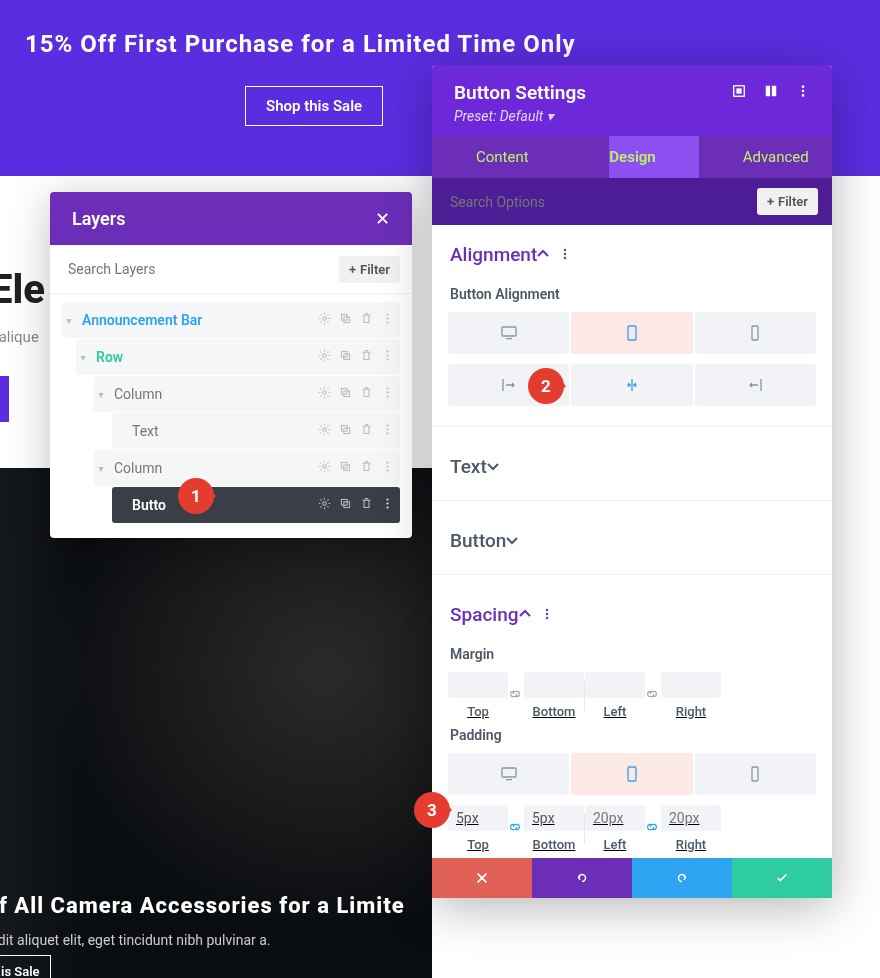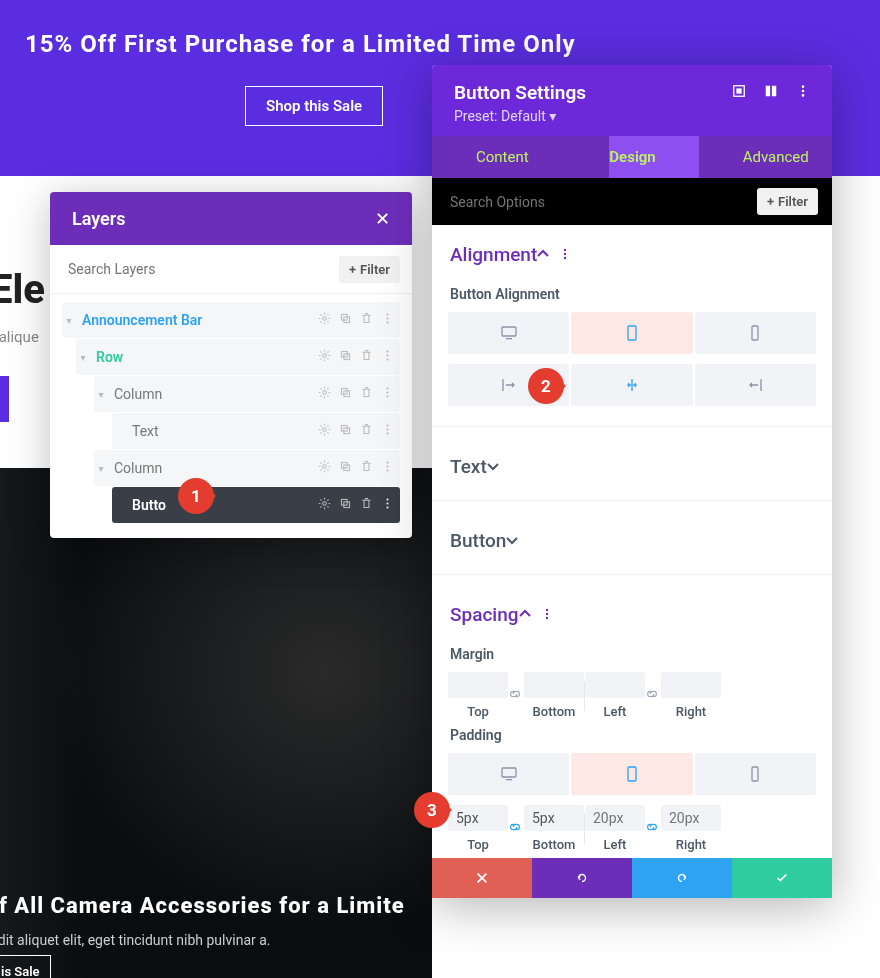--- a/index.html
+++ b/index.html
@@ -48,44 +48,44 @@
 .trow.sel .lbl { color:#fff; font-weight:600; }
 .trow.sel .ricons svg { fill:#eee; }
 
 
 .settings { position:absolute; right:48px; top:65px; width:400px; background:#fff; box-shadow:0 8px 50px rgba(0,0,0,0.3); border-radius:4px; z-index:10; display:flex; flex-direction:column; }
 .set-head { background:#6d28d9; color:#fff; padding:16px 22px 12px; border-radius:4px 4px 0 0; }
 .set-head-row { display:flex; justify-content:space-between; align-items:center; }
 .set-head h3 { font-size:19px; font-weight:600; }
 .head-icons { display:flex; gap:18px; }
 .head-icons svg { width:14px; height:14px; fill:#fff; }
-.preset { font-size:14px; color:#e0d4f5; margin-top:4px; }
+.preset { font-size:14px; color:#e0d4f5; margin-top:4px;font-style:italic; }
 .tabs { display:flex; background:#6c2eb9; }
 .tab { flex:1; text-align:left; padding:12px 0; font-size:15px; color:#bef264;margin-left:44px; }
 .tab.active { background:#8e4ff0; font-weight:600; }
-.set-search { display:flex; padding:10px 14px; align-items:center; background:#000000; }
+.set-search { display:flex; padding:10px 14px; align-items:center; background:#4c1d95; }
 .set-search input { flex:1; border:none; outline:none; font-size:14px; color:#888; background:transparent; padding:4px; }
 .set-body { overflow-y:auto; max-height:680px; padding:0 14px 0; }
 .sec-head { display:flex; align-items:center; padding:18px 4px 12px; }
 .sec-title { color:#6c2eb9; font-size:19px; font-weight:500; }
 .sec-title.gray { color:#4c5866; }
 .sec-icons { display:flex; gap:10px; color:#6c2eb9; }
 .sec-icons svg { width:12px; height:12px; fill:#6c2eb9; }
 .sec-icons.gray svg { fill:#4c5866; }
 .lblsm { font-size:14px; font-weight:600; color:#4c5866; margin:8px 4px 10px; }
 .seg { display:flex; gap:2px; margin:0 2px 10px; }
 .segb { flex:1; height:42px; background:#f1f3f6; display:flex; align-items:center; justify-content:center; border-radius:3px; }
 .segb.on { background:#fce8e4; }
 .segb svg { width:16px; height:16px; fill:#8a94a6; }
 .segb.on svg { fill:#2ea3f2; }
 .segb.center svg { fill:#2ea3f2; }
 .align-row { display:flex; gap:2px; margin:0 2px 20px; }
 .align-row .segb { height:42px; }
 .hr { border:none; border-top:1px solid #eef0f3; margin:10px -14px; }
-.mrow { display:flex; align-items:center; margin:0 2px 6px; }
+.mrow { display:flex; align-items:center; margin:0 2px 6px;text-decoration:underline; }
 .mcol { display:flex; flex-direction:column; align-items:center; gap:6px; }
 .minput { width:60px; height:26px; background:#f1f3f6; border:none; border-radius:3px; text-align:left; padding:0 8px; font-size:14px; color:#555; }
 .mlbl { font-size:13px; color:#4c5866; font-weight:500; }
 .link { width:16px; }
 .link svg { width:14px; height:14px; fill:#a0a8b5; }
 .link.on svg { fill:#2ea3f2; }
 .vdiv { width:1px; height:30px; background:#e5e7eb; }
 .placeholder { color:#b0b6c0; }
 .footer { display:flex; height:40px; margin-top:auto; }
 .fbtn { flex:1; display:flex; align-items:center; justify-content:center; }

